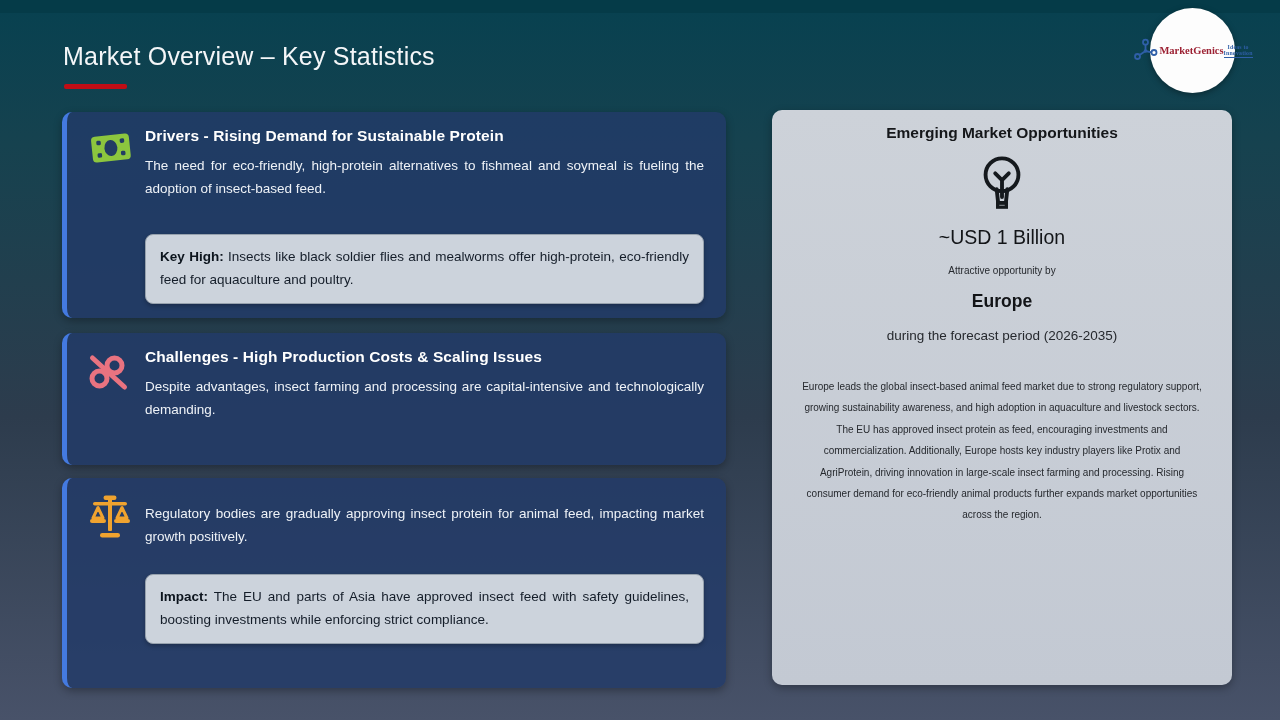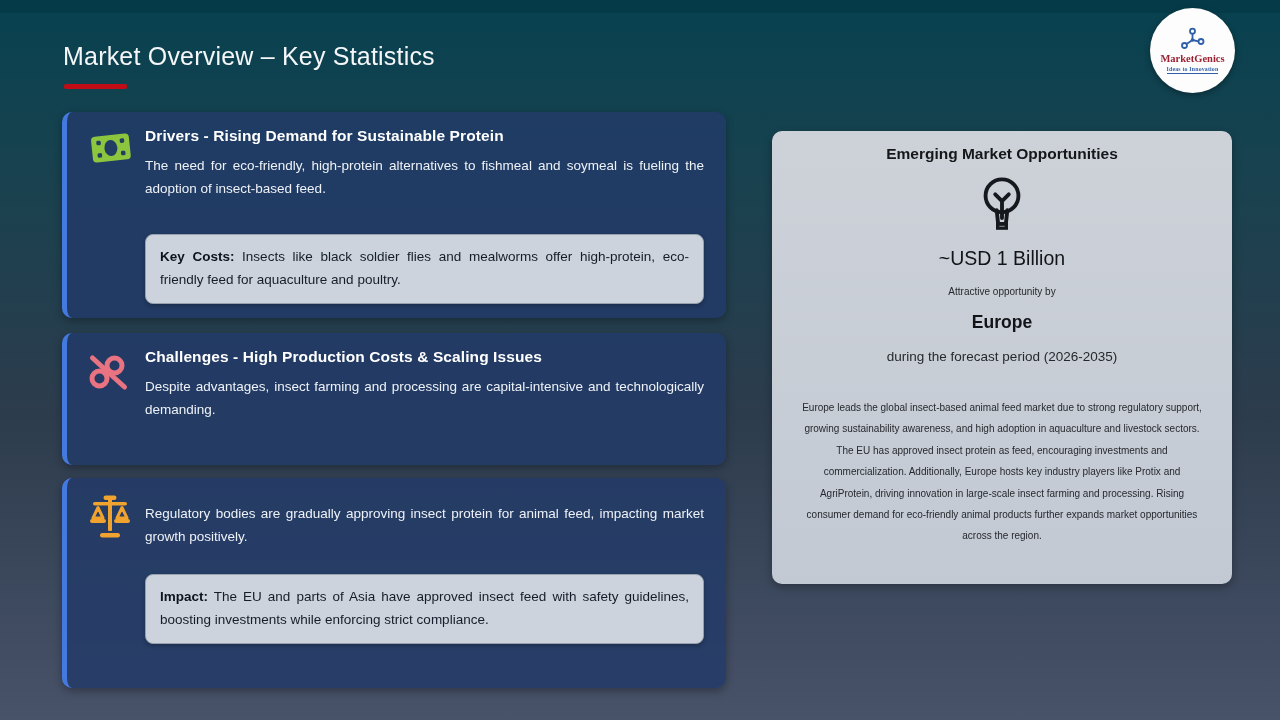--- a/index.html
+++ b/index.html
@@ -11,21 +11,21 @@
   }
   .topbar{position:absolute;left:0;top:0;width:1280px;height:13px;background:#053b48;}
   .page-title{
     position:absolute;left:63px;top:42px;margin:0;
     font-size:25px;font-weight:normal;color:#f4f6f8;letter-spacing:.2px;
   }
   .title-underline{position:absolute;left:64px;top:84px;width:63px;height:5px;border-radius:2px;background:#c00d15;}
   .logo{
     position:absolute;left:1150px;top:8px;width:85px;height:85px;border-radius:50%;
     background:#fdfdfd;box-shadow:0 2px 6px rgba(0,0,0,.35);
-    display:flex;flex-direction:column;align-items:center;justify-content:center;text-align:center;
+    display:flex;flex-direction:row;align-items:center;justify-content:center;text-align:center;
   }
   .logo svg{display:block;margin-bottom:1px;}
   .logo-brand{font-family:"Liberation Serif",serif;font-weight:bold;color:#9c2133;font-size:10.5px;line-height:1.1;}
   .logo-tagline{font-family:"Liberation Serif",serif;font-weight:bold;color:#2f5fa8;font-size:5.8px;letter-spacing:.2px;border-bottom:1px solid #2f5fa8;padding-bottom:1px;margin-top:1px;}
 
   .cards{position:absolute;left:62px;top:112px;width:664px;}
   .card{
     position:relative;width:664px;border-radius:10px;
     background:rgba(34,58,105,0.82);
     border-left:5px solid #447ae0;
@@ -38,24 +38,24 @@
   .callout{
     background:#ccd3dc;border:1px solid #96a1ad;border-radius:8px;
     box-shadow:0 2px 4px rgba(0,0,0,.25);
     padding:11px 14px;font-size:13.5px;line-height:1.7;color:#141d29;text-align:justify;
   }
   .callout b{color:#0c141d;}
   .mt34{margin-top:34px;}
   .mt26{margin-top:26px;}
 
   .panel{
-    position:absolute;left:772px;top:110px;width:460px;height:453px;border-radius:10px;
+    position:absolute;left:772px;top:110px;width:460px;height:575px;border-radius:10px;
     background:linear-gradient(180deg,#cdd2d9 0%,#c3c9d3 100%);
     box-shadow:0 3px 8px rgba(0,0,0,.30);
-    text-align:center;padding:14px 26px 0 26px;color:#17191c;margin-top:21px;
+    text-align:center;padding:14px 26px 0 26px;color:#17191c;
   }
   .panel-title{margin:0;font-size:15.5px;font-weight:bold;color:#15171a;}
   .bulb{margin-top:10px;height:62px;display:flex;align-items:center;justify-content:center;}
   .panel-value{margin-top:12px;font-size:19.5px;font-weight:normal;color:#121417;}
   .panel-sub{margin-top:16px;font-size:10px;color:#26292e;}
   .panel-region{margin-top:15px;font-size:17.5px;font-weight:bold;color:#121417;}
   .panel-period{margin-top:16px;font-size:13.5px;color:#26292e;}
   .panel-desc{margin:33px 0 0 0;font-size:10px;line-height:2.14;color:#26292e;text-align:center;}
 </style>
 </head>
@@ -93,21 +93,21 @@
           <rect x="8" y="9.5" width="4.5" height="4.5" rx="1.5" fill="#223c63"></rect>
           <rect x="31.5" y="9.5" width="4.5" height="4.5" rx="1.5" fill="#223c63"></rect>
           <rect x="8" y="22" width="4.5" height="4.5" rx="1.5" fill="#223c63"></rect>
           <rect x="31.5" y="22" width="4.5" height="4.5" rx="1.5" fill="#223c63"></rect>
         </svg>
       </span>
       <div class="card-content">
         <h2 class="card-title">Drivers - Rising Demand for Sustainable Protein</h2>
         <p class="card-body">The need for eco-friendly, high-protein alternatives to fishmeal and soymeal is fueling the adoption of insect-based feed.</p>
         <div class="callout mt34">
-          <b>Key Costs:</b>
+          <b>Key High:</b>
           <span>Insects like black soldier flies and mealworms offer high-protein, eco-friendly feed for aquaculture and poultry.</span>
         </div>
       </div>
     </section>
 
     <section class="card" style="height:132px;margin-bottom:13px;">
       <span class="card-icon" style="left:18px;">
         <svg width="46" height="46" viewBox="0 0 46 46">
           <g fill="none" stroke="#e97380" stroke-width="5" stroke-linecap="round">
             <circle cx="14.5" cy="29.5" r="7.5"></circle>

